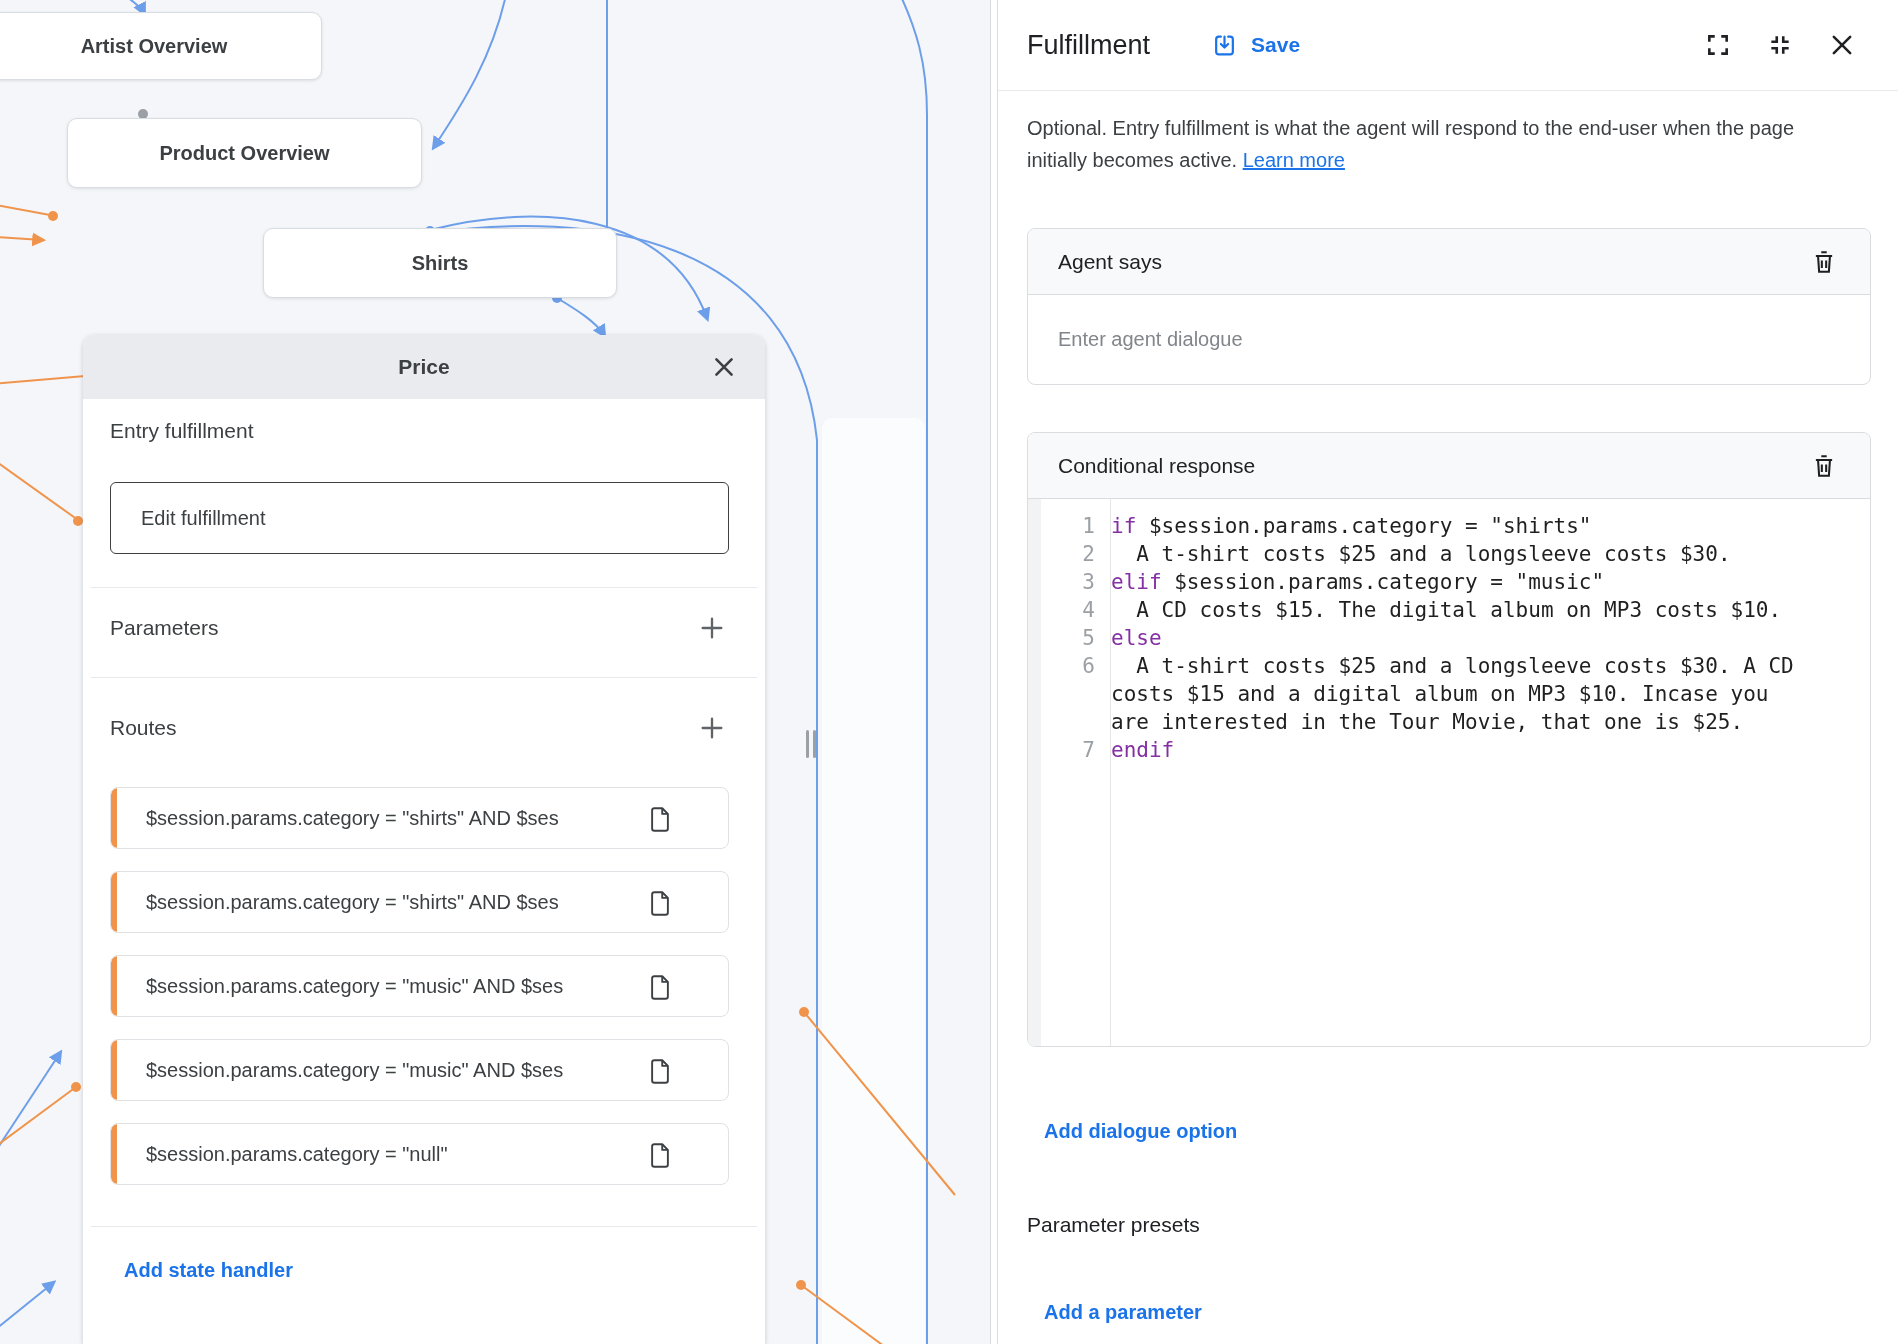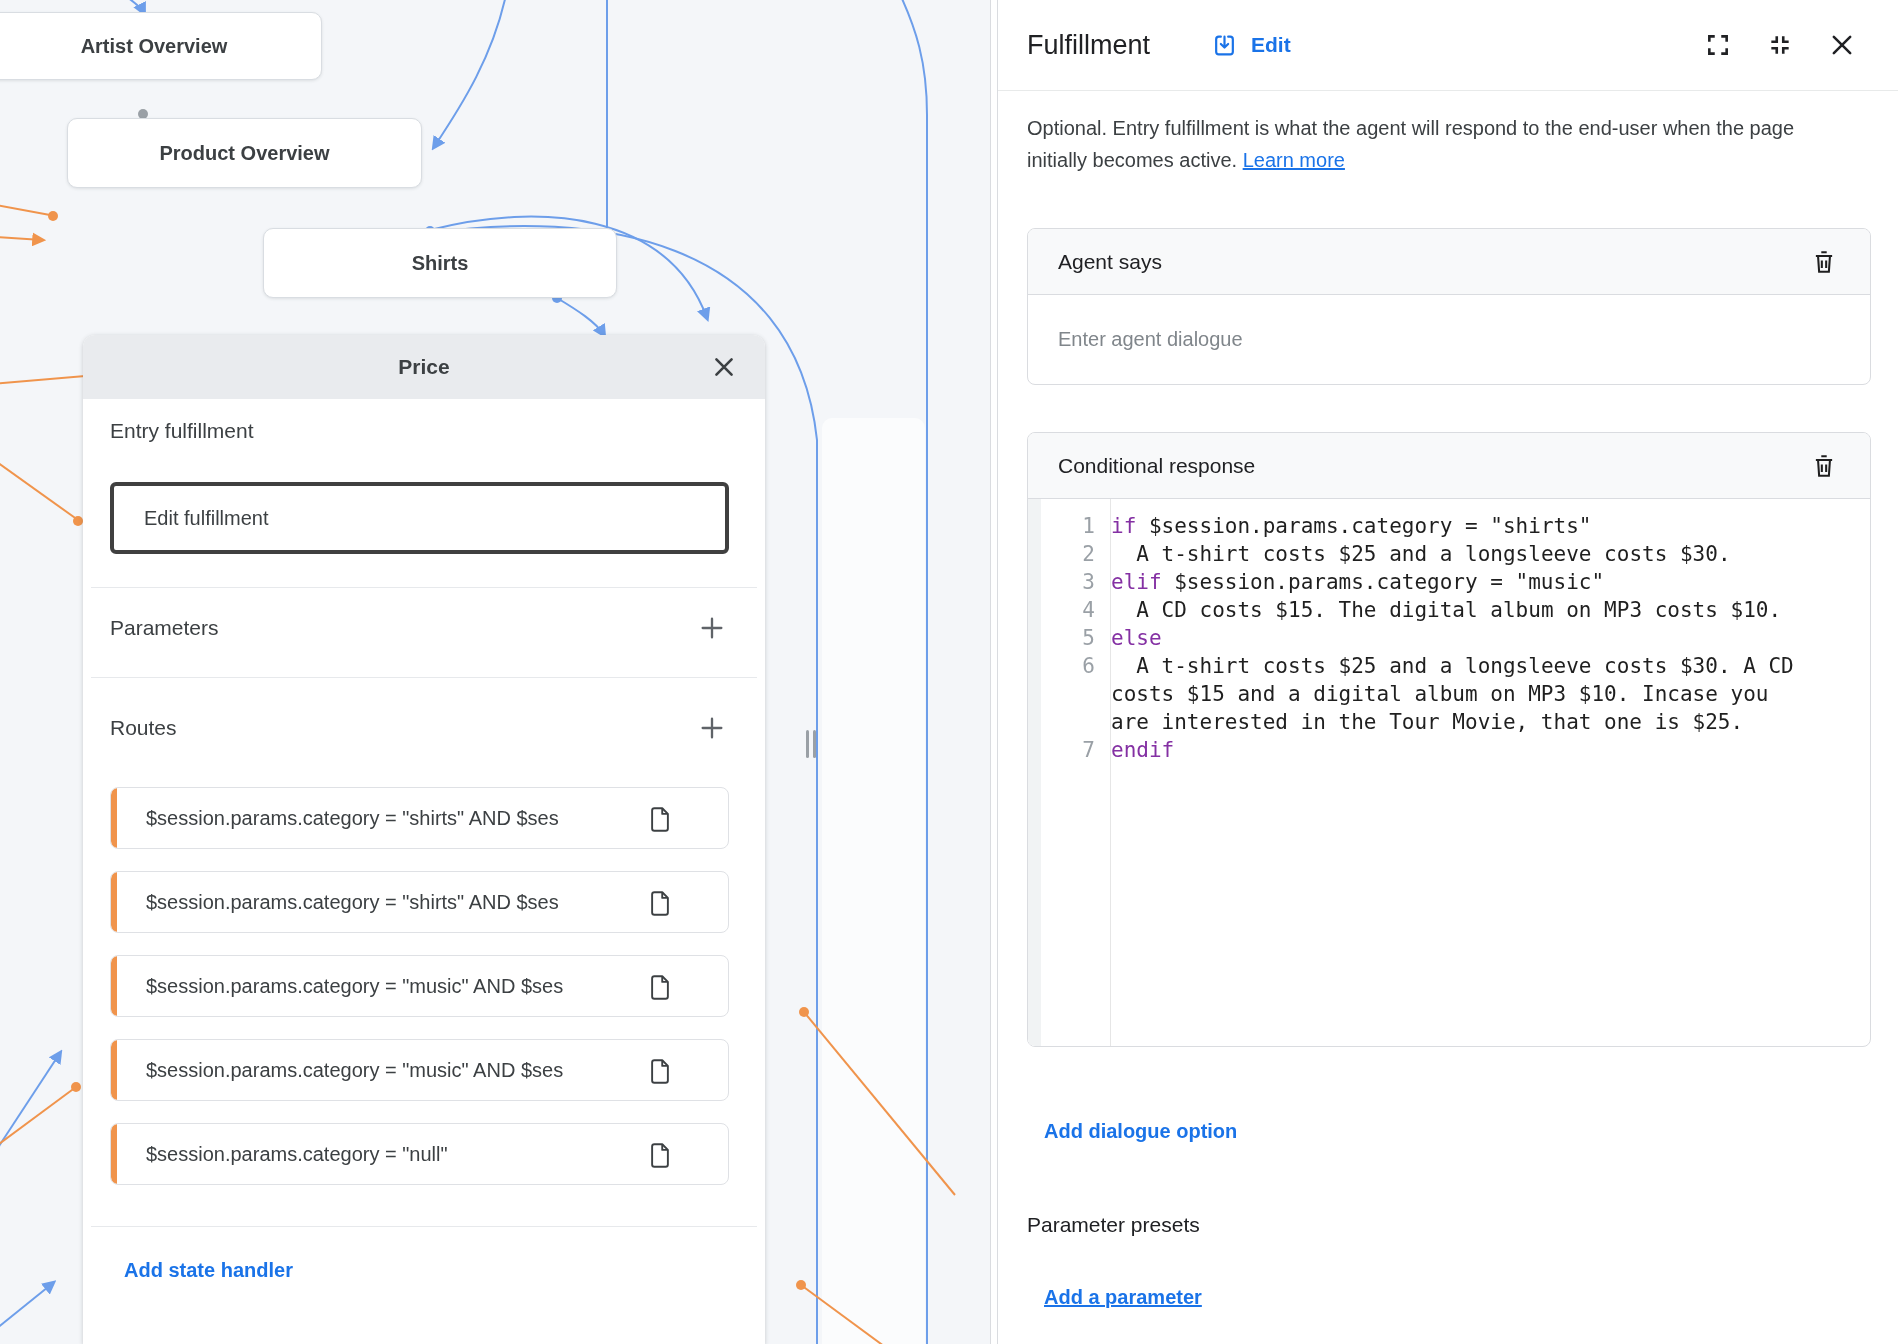--- a/index.html
+++ b/index.html
@@ -27,21 +27,21 @@
   .price-panel { position:absolute; left:83px; top:335px; width:682px; height:1009px; z-index:3;
     background:#fff; border-radius:12px 12px 0 0; box-shadow:0 1px 4px rgba(60,64,67,.25); }
   .price-header { height:64px; background:#e9ebee; border-radius:12px 12px 0 0;
     display:flex; align-items:center; justify-content:center; position:relative; }
   .price-title { font-size:21px; font-weight:bold; color:#3c4043; }
   .price-close { position:absolute; right:26px; top:17px; width:30px; height:30px; cursor:pointer;
     display:flex; align-items:center; justify-content:center; }
   .price-body { padding:0 36px 0 27px; }
   .sec-heading { font-size:21px; color:#3c4043; font-weight:normal; }
   .ef-heading { padding-top:20px; }
-  .edit-box { margin-top:39px; height:72px; border:4px solid #404040; border-radius:6px;
+  .edit-box { margin-top:39px; height:72px; border:1px solid #404040; border-radius:6px;
     display:flex; align-items:center; padding-left:30px; font-size:20px; color:#3c4043; cursor:pointer; background:#fff; width:100%; }
   .pdivider { border:none; border-top:1px solid #e7e9ec; margin-left:-19px; margin-right:-28px; }
   .hr1 { margin-top:33px; } .hr2 { margin-top:25px; } .hr3 { margin-top:41px; }
   .section-row { display:flex; align-items:center; justify-content:space-between; height:48px; }
   .row-params { margin-top:16px; } .row-routes { margin-top:26px; }
   .plus-btn { width:34px; height:34px; border:none; background:transparent; cursor:pointer;
     display:flex; align-items:center; justify-content:center; }
   .routes-list { margin-top:35px; }
   .route-item { position:relative; height:62px; margin-bottom:22px; border:1px solid #dfe1e5;
     border-radius:8px; background:#fff; display:flex; align-items:center; cursor:pointer; overflow:hidden; }
@@ -82,21 +82,21 @@
   .code-area { position:relative; height:547px; padding-top:13px; font-family:"DejaVu Sans Mono",monospace; }
   .gutter-bg { position:absolute; left:0; top:0; bottom:0; width:83px; border-right:1px solid #e6e6e6; background:#fff; }
   .gutter-strip { position:absolute; left:0; top:0; bottom:0; width:13px; background:#f1f3f4; }
   .code-line { position:relative; display:flex; z-index:1; }
   .ln { flex:none; width:83px; text-align:right; padding-right:16px; color:#9aa0a6; font-size:21px; line-height:28px; }
   .cl { flex:1; font-size:21px; line-height:28px; color:#1f1f1f; white-space:pre-wrap; word-break:break-word; max-width:700px; }
   .kw { color:#8430a3; }
 
   .add-dialogue { margin-top:73px; margin-left:17px; }
   .presets-heading { margin-top:70px; font-size:21px; color:#202124; font-weight:500; }
-  .add-param { margin-top:49px; margin-left:17px;text-decoration:underline; }
+  .add-param { margin-top:64px; margin-left:17px; }
 
   svg { display:block; }
 </style>
 </head>
 <body>
 
 <div class="app">
 
   <div class="canvas">
     <div class="white-band"></div>
@@ -267,21 +267,21 @@
   <div class="inspector">
     <div class="insp-header">
       <span class="insp-title">Fulfillment</span>
       <button class="save-btn">
         <span>
           <svg width="25" height="25" viewBox="0 0 24 24" fill="none" stroke="#1a73e8" stroke-width="2.1" stroke-linecap="round" stroke-linejoin="round">
             <path d="M8.5 3.5H6.5C5.1 3.5 4 4.6 4 6v12c0 1.4 1.1 2.5 2.5 2.5h11c1.4 0 2.5-1.1 2.5-2.5V6c0-1.4-1.1-2.5-2.5-2.5h-2"></path>
             <path d="M12 3.5v10.5 M8.5 10.5 L12 14 l3.5-3.5"></path>
           </svg>
         </span>
-        <span class="save-label">Edit</span>
+        <span class="save-label">Save</span>
       </button>
       <span class="win-icons">
         <button class="win-btn">
           <svg width="26" height="26" viewBox="0 0 24 24" fill="none" stroke="#202124" stroke-width="2.4">
             <path d="M4 9V4h5 M15 4h5v5 M20 15v5h-5 M9 20H4v-5"></path>
             </svg>
         </button>
         <button class="win-btn">
           <svg width="26" height="26" viewBox="0 0 24 24" fill="none" stroke="#202124" stroke-width="2.4">
             <path d="M9 4v5H4 M15 4v5h5 M4 15h5v5 M20 15h-5v5"></path>

